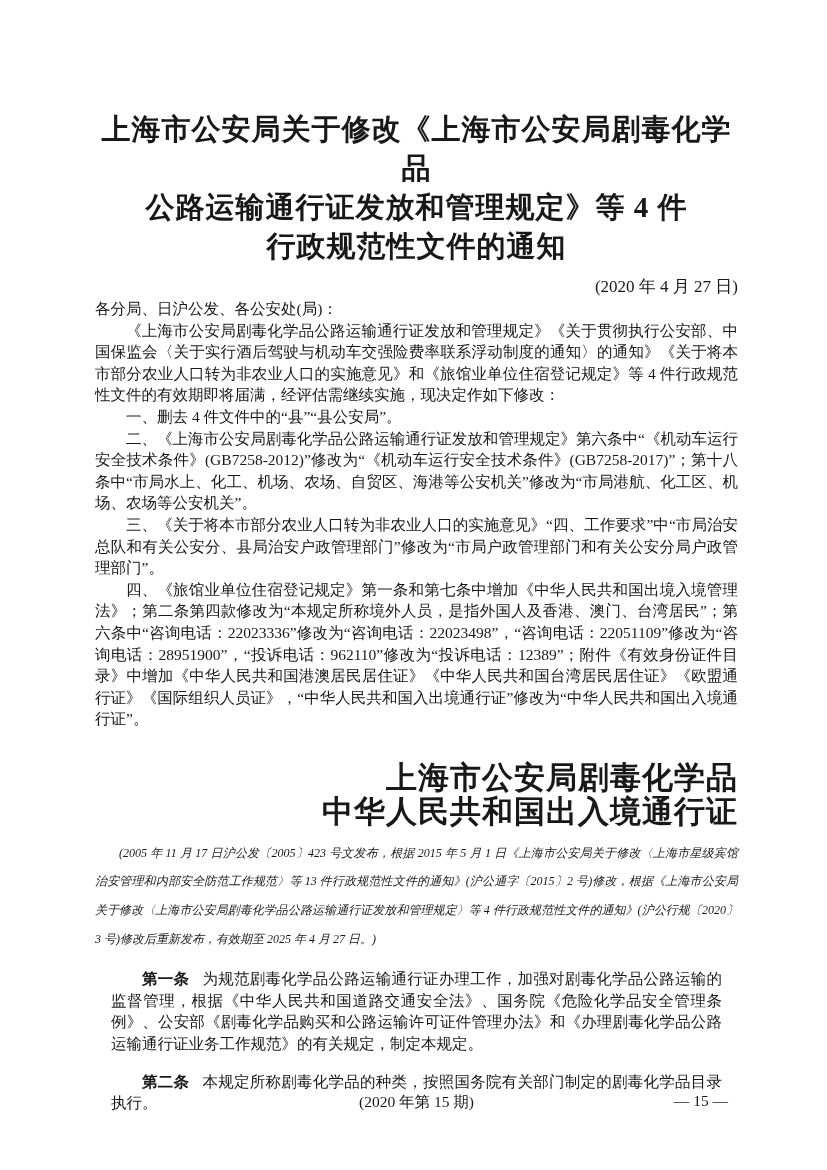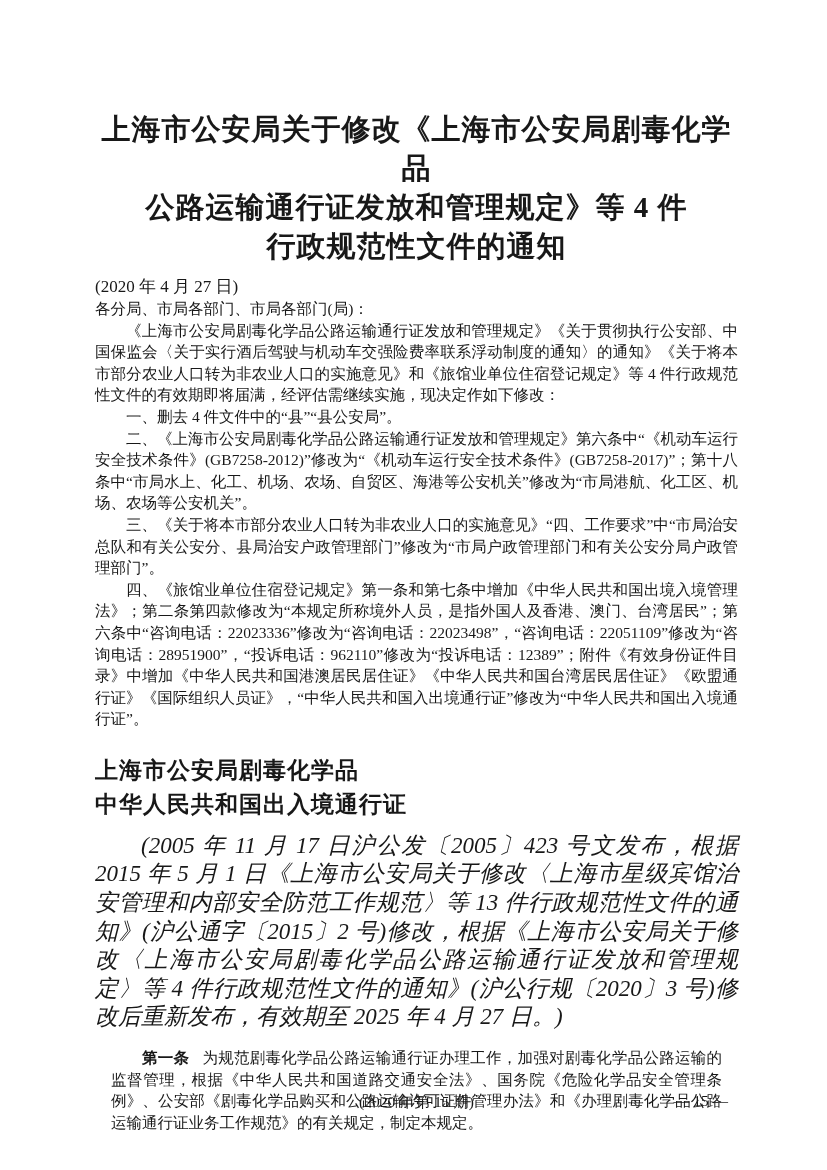--- a/index.html
+++ b/index.html
@@ -16,44 +16,44 @@
   .notice-title{
     margin-top:110px;
     text-align:center;
     font-weight:bold;
     font-size:29px;
     line-height:39px;
     letter-spacing:1px;
   }
   .notice-title span{display:block;}
   .notice-date{
-    text-align:left;
+    text-align:right;
     font-size:17px;
     margin-top:9px;
   }
   .doc-number{
     text-align:right;
     font-size:15.5px;
     margin-top:27px;
   }
   .body-text{font-size:15.5px;line-height:21.6px;text-align:justify;}
   .salutation{margin-top:8px;}
   .para{margin:0;text-indent:2em;}
   .reg-title{
-    margin-top:24px;
-    text-align:left;
+    margin-top:31px;
+    text-align:right;
     font-weight:bold;
-    font-size:23px;
+    font-size:31px;
     line-height:34px;
     letter-spacing:1px;
   }
   .reg-title span{display:block;}
   .preamble{
     margin:10px 0 3px 0;
-    font-size:23px;
+    font-size:12px;
     line-height:28.6px;
     text-indent:2em;
     text-align:justify;
     font-style:italic;
   }
   .articles{margin-top:17px;}
   .article{margin:16px;text-indent:2em;font-family:Liberation Mono, monospace;}
   .article .art-label{font-weight:bold;margin-right:0.85em;font-style:normal;}
   .footer{
     position:absolute;
@@ -72,21 +72,21 @@
     <div class="notice-title">
       <span>上海市公安局关于修改《上海市公安局剧毒化学品</span>
       <span>公路运输通行证发放和管理规定》等 4 件</span>
       <span>行政规范性文件的通知</span>
     </div>
 
     <div class="notice-date">(2020 年 4 月 27 日)</div>
 
 
     <div class="body-text">
-      <p class="para salutation" style="text-indent:0;">各分局、市局各部门、市局各部门(局)：</p>
+      <p class="para salutation" style="text-indent:0;">各分局、日沪公发、各公安处(局)：</p>
       <p class="para">《上海市公安局剧毒化学品公路运输通行证发放和管理规定》《关于贯彻执行公安部、中国保监会〈关于实行酒后驾驶与机动车交强险费率联系浮动制度的通知〉的通知》《关于将本市部分农业人口转为非农业人口的实施意见》和《旅馆业单位住宿登记规定》等 4 件行政规范性文件的有效期即将届满，经评估需继续实施，现决定作如下修改：</p>
       <p class="para">一、删去 4 件文件中的“县”“县公安局”。</p>
       <p class="para">二、《上海市公安局剧毒化学品公路运输通行证发放和管理规定》第六条中“《机动车运行安全技术条件》(GB7258-2012)”修改为“《机动车运行安全技术条件》(GB7258-2017)”；第十八条中“市局水上、化工、机场、农场、自贸区、海港等公安机关”修改为“市局港航、化工区、机场、农场等公安机关”。</p>
       <p class="para">三、《关于将本市部分农业人口转为非农业人口的实施意见》“四、工作要求”中“市局治安总队和有关公安分、县局治安户政管理部门”修改为“市局户政管理部门和有关公安分局户政管理部门”。</p>
       <p class="para">四、《旅馆业单位住宿登记规定》第一条和第七条中增加《中华人民共和国出境入境管理法》；第二条第四款修改为“本规定所称境外人员，是指外国人及香港、澳门、台湾居民”；第六条中“咨询电话：22023336”修改为“咨询电话：22023498”，“咨询电话：22051109”修改为“咨询电话：28951900”，“投诉电话：962110”修改为“投诉电话：12389”；附件《有效身份证件目录》中增加《中华人民共和国港澳居民居住证》《中华人民共和国台湾居民居住证》《欧盟通行证》《国际组织人员证》，“中华人民共和国入出境通行证”修改为“中华人民共和国出入境通行证”。</p>
     </div>
 
     <div class="reg-title">
       <span>上海市公安局剧毒化学品</span>
       <span>中华人民共和国出入境通行证</span>

